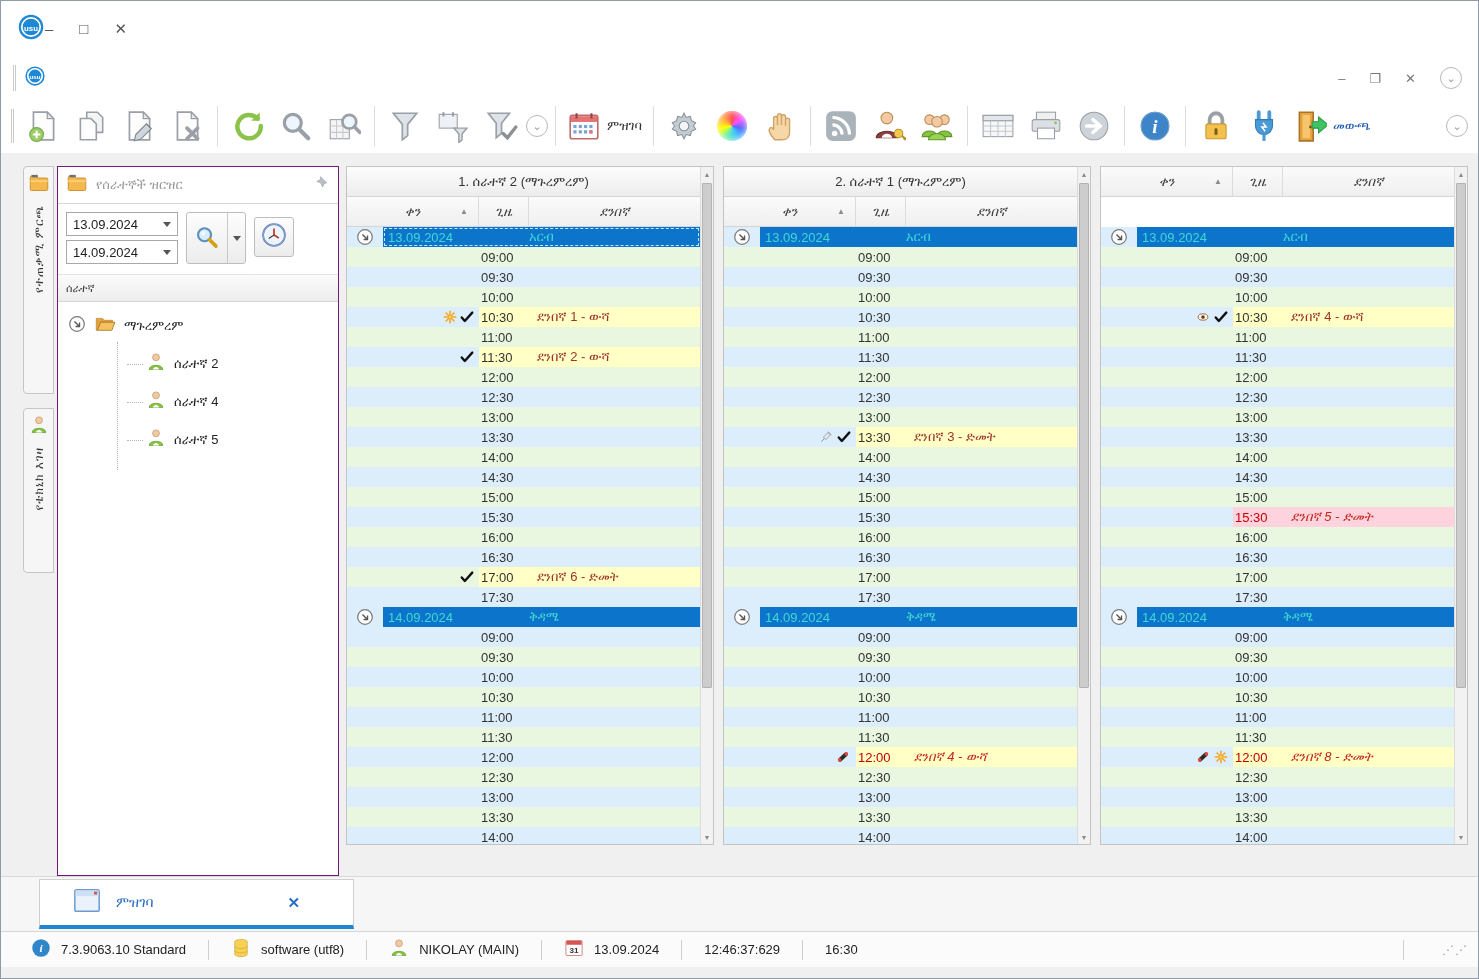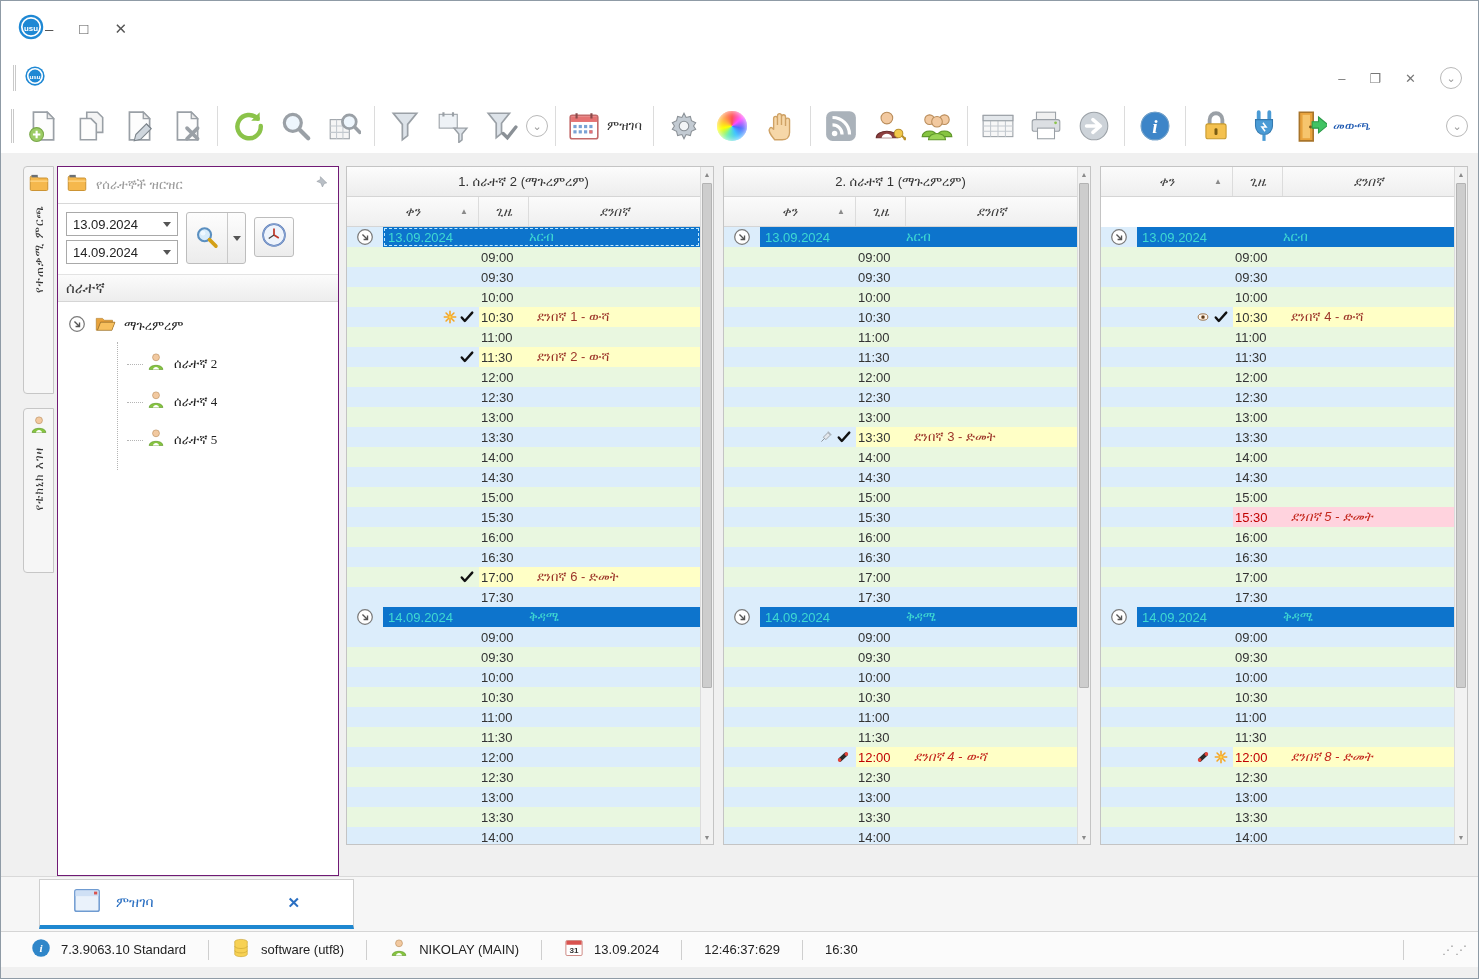--- a/index.html
+++ b/index.html
@@ -45,22 +45,22 @@
   .sb-header .sb-title { font-size:13px; color:#9a9a9a; margin-left:8px; flex:1; }
   .sb-tools { padding:8px 8px 10px; display:flex; align-items:flex-start; gap:8px; border-bottom:1px solid #e3e3e3; }
   .date-stack { display:flex; flex-direction:column; gap:4px; }
   .combo { width:112px; height:24px; border:1px solid #a9a9a9; background:#fff; display:flex; align-items:center; font-size:13px; color:#222; padding-left:6px; }
   .combo .caret { margin-left:auto; margin-right:6px; width:0; height:0; border-left:4px solid transparent; border-right:4px solid transparent; border-top:5px solid #555; }
   .splitbtn { height:52px; display:flex; border:1px solid #bdbdbd; border-radius:3px; background:linear-gradient(#fdfdfd,#ececec); }
   .splitbtn .lft { width:40px; display:flex; align-items:center; justify-content:center; }
   .splitbtn .rgt { width:18px; border-left:1px solid #c9c9c9; display:flex; align-items:center; justify-content:center; }
   .splitbtn .caret { width:0; height:0; border-left:4px solid transparent; border-right:4px solid transparent; border-top:5px solid #555; }
   .sqbtn { width:40px; height:40px; margin-top:5px; border:1px solid #bdbdbd; border-radius:3px; background:linear-gradient(#fdfdfd,#ececec); display:flex; align-items:center; justify-content:center; }
-  .tree-colhdr { height:27px; background:linear-gradient(#fbfbfb,#ededed); border-bottom:1px solid #d5d5d5; display:flex; align-items:center; padding-left:8px; font-size:15px; color:#3c3c3c; }
-  .tree { flex:1; padding:12px 0 0 10px; position:relative;font-family:Liberation Serif, serif; }
+  .tree-colhdr { height:27px; background:linear-gradient(#fbfbfb,#ededed); border-bottom:1px solid #d5d5d5; display:flex; align-items:center; padding-left:8px; font-size:11px; color:#3c3c3c; }
+  .tree { flex:1; padding:12px 0 0 10px; position:relative; }
   .tree-root { display:flex; align-items:center; gap:8px; }
   .tree-root .tlabel, .tree-child .tlabel { font-size:13px; color:#222; }
   .tree-child { display:flex; align-items:center; gap:8px; margin:14px 0 0 78px; position:relative; }
   .tree-vline { position:absolute; left:59px; top:40px; height:128px; border-left:1px dotted #b5b5b5; }
   .tree-child .hline { position:absolute; left:-19px; top:50%; width:16px; border-top:1px dotted #b5b5b5; }
 
   
   .cal-area { flex:1; display:flex; gap:9px; padding-left:7px; }
   .cal-col { width:368px; height:679px; background:#fff; border:1px solid #c4c4c4; position:relative; overflow:hidden; }
   .cal-title { height:30px; background:linear-gradient(#fcfcfc,#ededed); border-bottom:1px solid #d5d5d5; display:flex; align-items:center; justify-content:center; font-size:13px; color:#333; padding-right:13px; }

